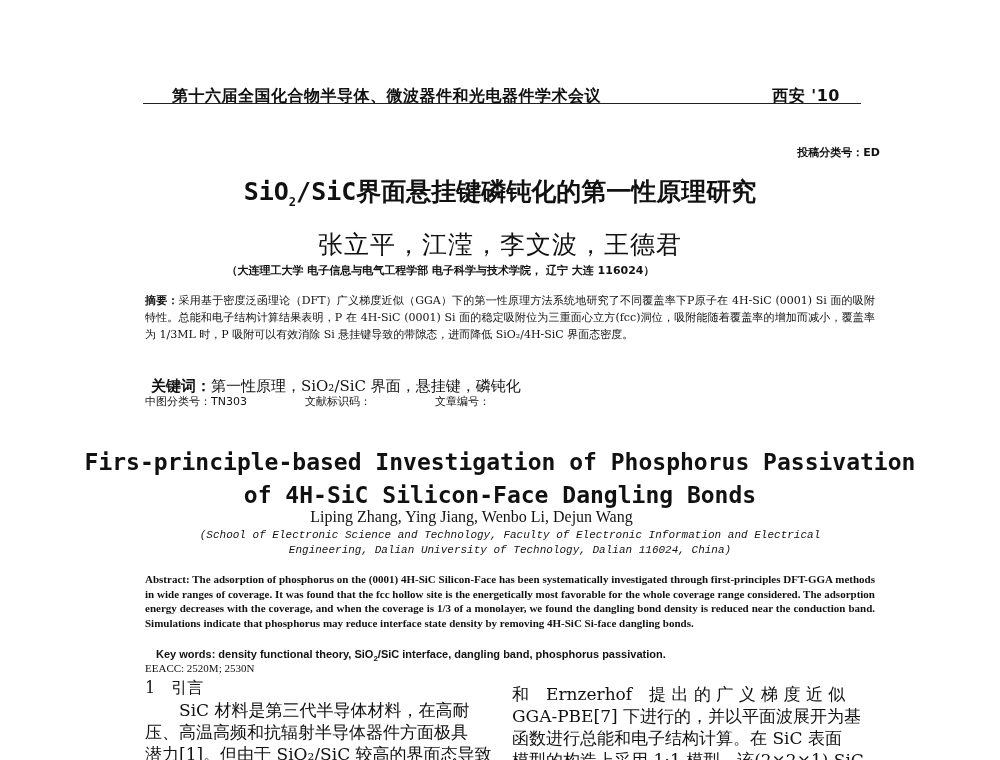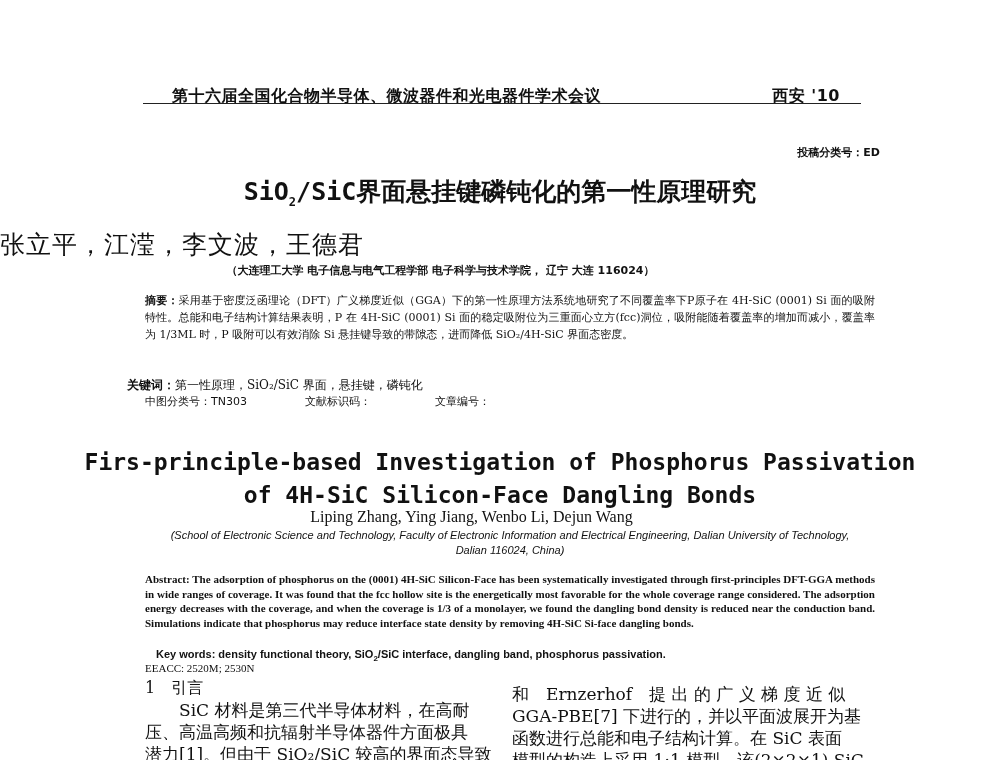--- a/index.html
+++ b/index.html
@@ -9,35 +9,35 @@
   .running-header { position: absolute; left: 172px; top: 86px; width: 690px; height: 14px; font-size: 16px; font-weight: bold; font-family: "DejaVu Sans", sans-serif; letter-spacing: 0.5px; }
   .running-header .left { position: absolute; left: 0; top: 0; }
   .running-header .right { position: absolute; right: 22px; top: 0; }
   .header-rule { position: absolute; left: 143px; top: 103px; width: 718px; height: 0; border-top: 1.5px solid #222; }
 
   .class-code { position: absolute; right: 120px; top: 145px; font-size: 11px; font-weight: bold; font-family: "DejaVu Sans", sans-serif; }
 
   .title-cn { position: absolute; left: 0; width: 1000px; top: 175px; text-align: center; font-size: 25px; font-family: "DejaVu Sans Mono", monospace; font-weight: bold; letter-spacing: 0px; }
   .title-cn sub { font-size: 12px; }
 
-  .authors-cn { position: absolute; left: 0; width: 1000px; top: 228px; text-align: left; font-size: 25px; font-family: Liberation Sans, sans-serif; letter-spacing: 1px; }
+  .authors-cn { position: absolute; left: 0; width: 1000px; top: 228px; text-align: center; font-size: 25px; font-family: Liberation Sans, sans-serif; letter-spacing: 1px; }
   .affil-cn { position: absolute; left: 0; width: 881px; top: 263px; text-align: center; font-size: 11px; font-weight: bold; font-family: "DejaVu Sans", sans-serif; }
 
   .abstract-cn { position: absolute; left: 145px; width: 730px; top: 292px; font-size: 11px; line-height: 17px; text-align: justify; font-family: "DejaVu Serif", serif; }
   .abstract-cn .label { font-weight: bold; font-family: "DejaVu Sans", sans-serif; }
 
-  .keywords-cn { position: absolute; left: 127px; top: 377px; font-size: 12px; font-family: "DejaVu Serif", serif; }
+  .keywords-cn { position: absolute; left: 151px; top: 377px; font-size: 15px; font-family: "DejaVu Serif", serif; }
   .keywords-cn .label { font-weight: bold; font-family: "DejaVu Sans", sans-serif; }
   .classification-cn { position: absolute; left: 145px; top: 394px; font-size: 11px; width: 720px; font-family: "DejaVu Sans", sans-serif; }
   .classification-cn span { display: inline-block; }
 
   .title-en { position: absolute; left: 0; width: 1000px; top: 446px; text-align: center; font-size: 23px; line-height: 33px; font-family: "DejaVu Sans Mono", monospace; font-weight: bold; color: #111; }
 
   .authors-en { position: absolute; left: 0; width: 943px; top: 508px; text-align: center; font-size: 16px; font-family: "Liberation Serif", serif; }
-  .affil-en { position: absolute; left: 165px; width: 690px; top: 528px; text-align: center; font-size: 11px; font-style: italic; line-height: 15px; font-family: Liberation Sans, sans-serif; }
+  .affil-en { position: absolute; left: 165px; width: 690px; top: 528px; text-align: center; font-size: 11px; font-style: italic; line-height: 15px; font-family: Liberation Mono, monospace; }
 
   .abstract-en { position: absolute; left: 145px; width: 730px; top: 572px; font-size: 11px; line-height: 14.5px; text-align: justify; font-weight: bold; font-family: "Liberation Serif", serif; }
   .keywords-en { position: absolute; left: 156px; top: 648px; font-size: 11px; font-weight: bold; font-family: Liberation Sans, sans-serif; }
   .keywords-en sub { font-size: 8px; }
   .eeacc { position: absolute; left: 145px; top: 662px; font-size: 11px; font-family: "Liberation Serif", serif; }
 
   .col-left { position: absolute; left: 145px; width: 355px; top: 677px; font-size: 17px; line-height: 22px; font-family: "DejaVu Serif", serif; }
   .col-left .section-heading { font-size: 16px; }
   .col-left p { margin: 0; text-indent: 2em; text-align: justify; }
   .col-right { position: absolute; left: 512px; width: 365px; top: 683px; font-size: 17px; line-height: 22px; font-family: "DejaVu Serif", serif; text-align: justify; }

